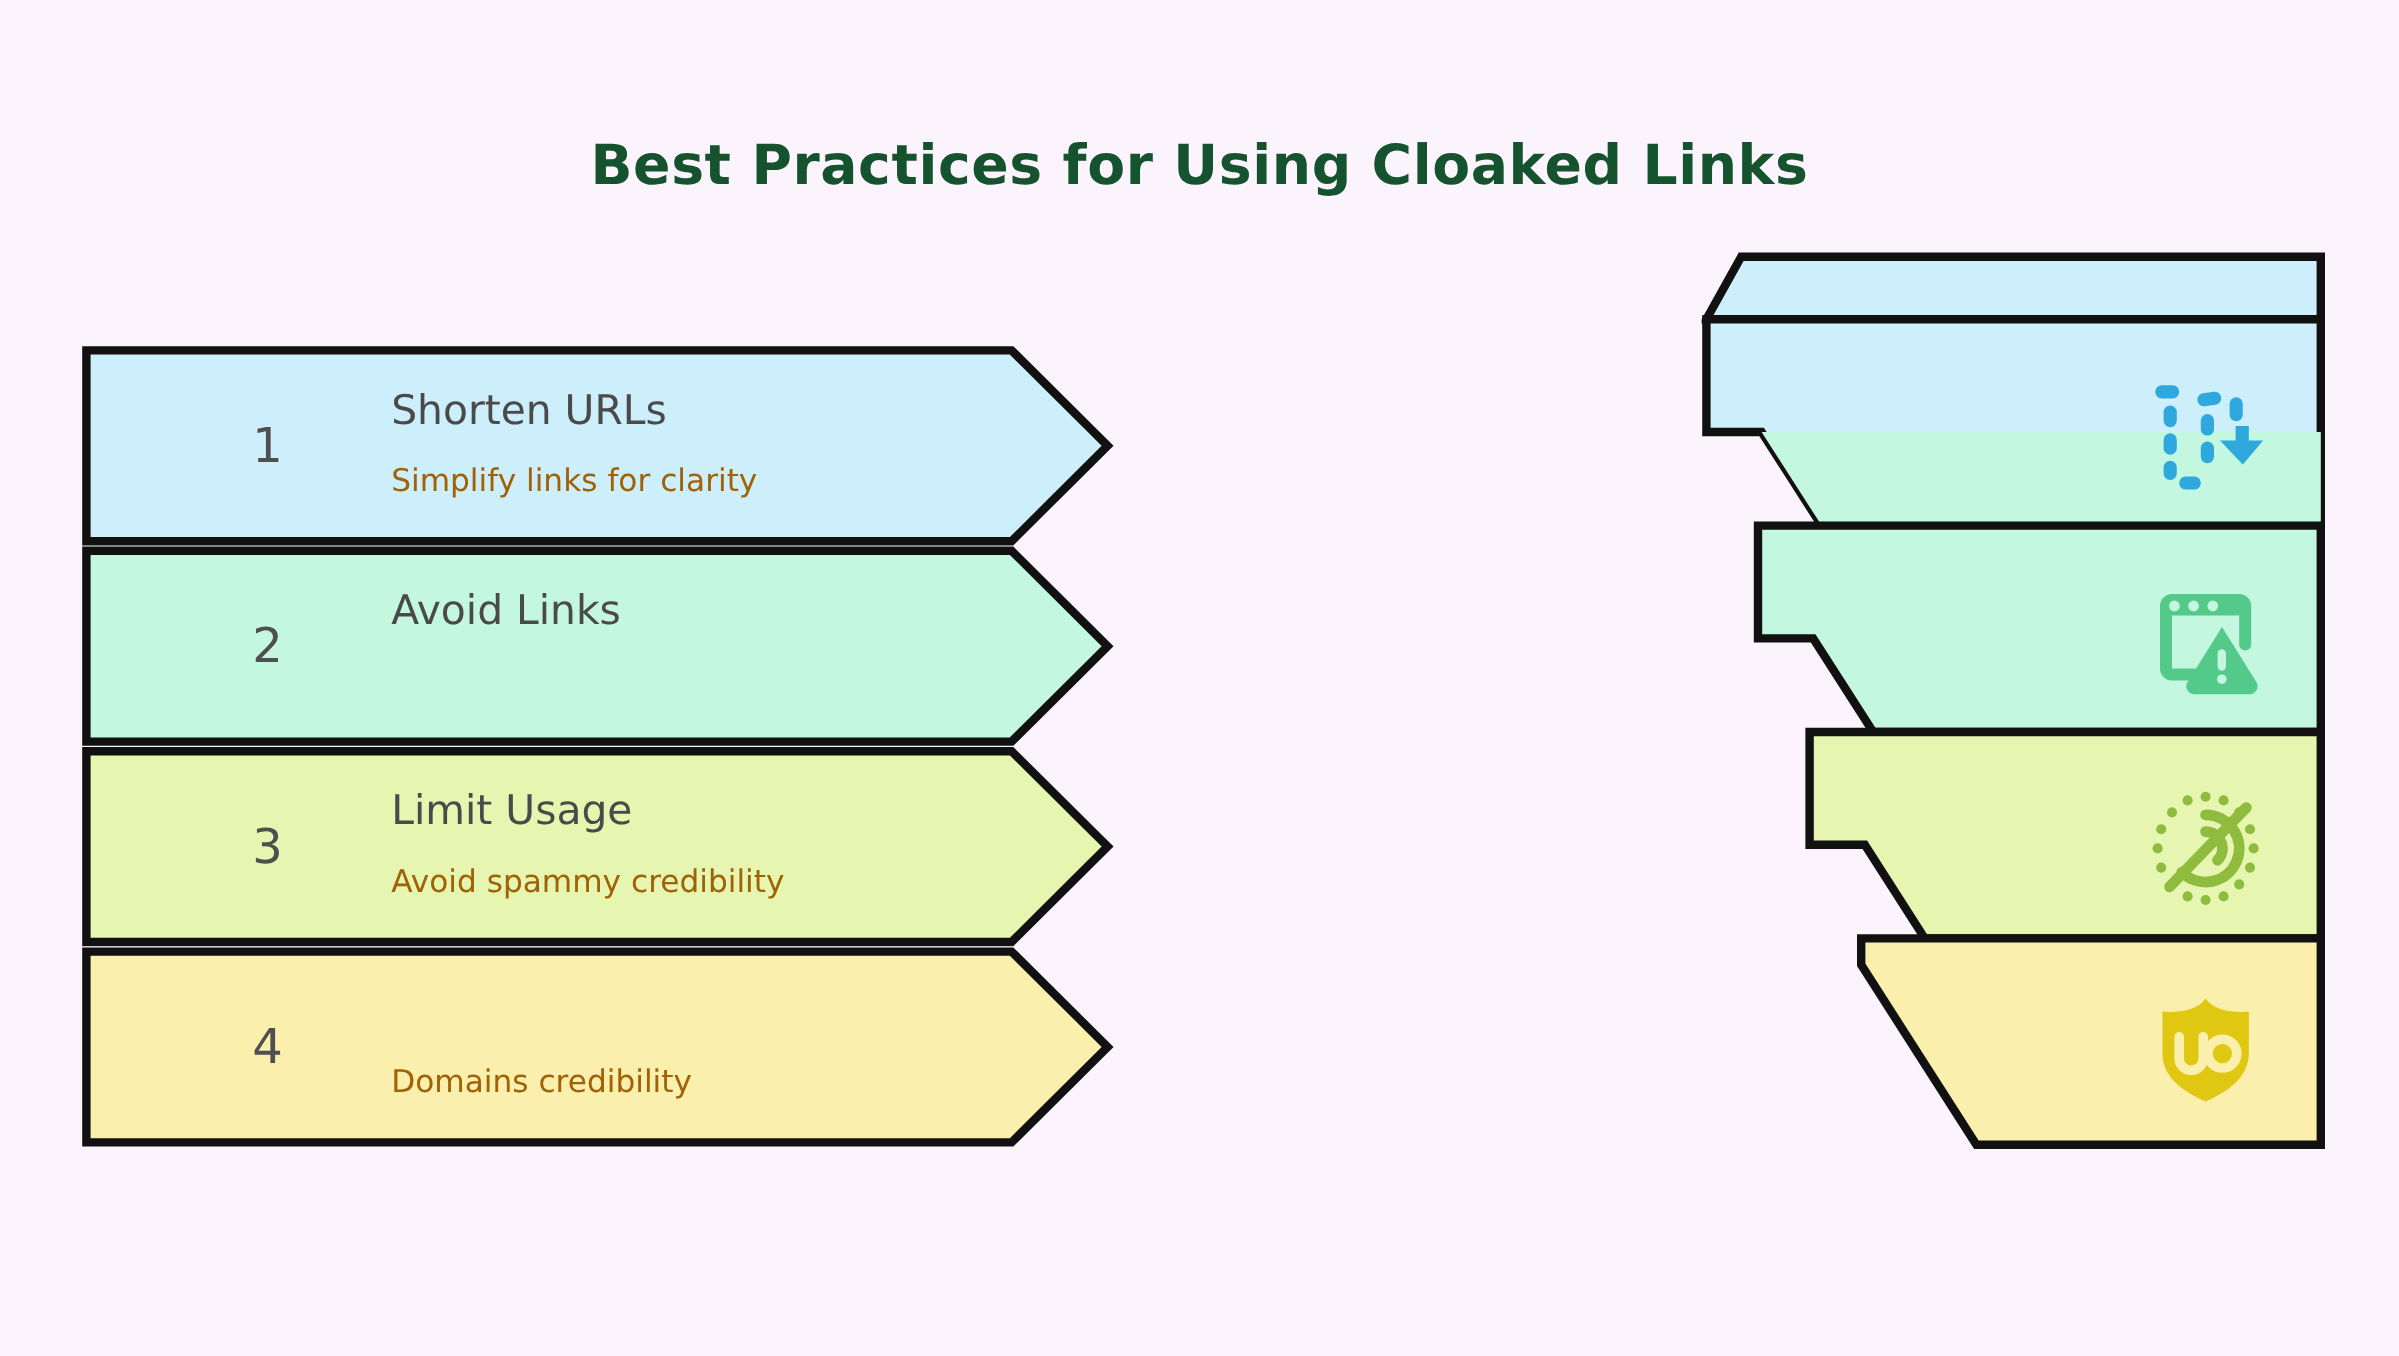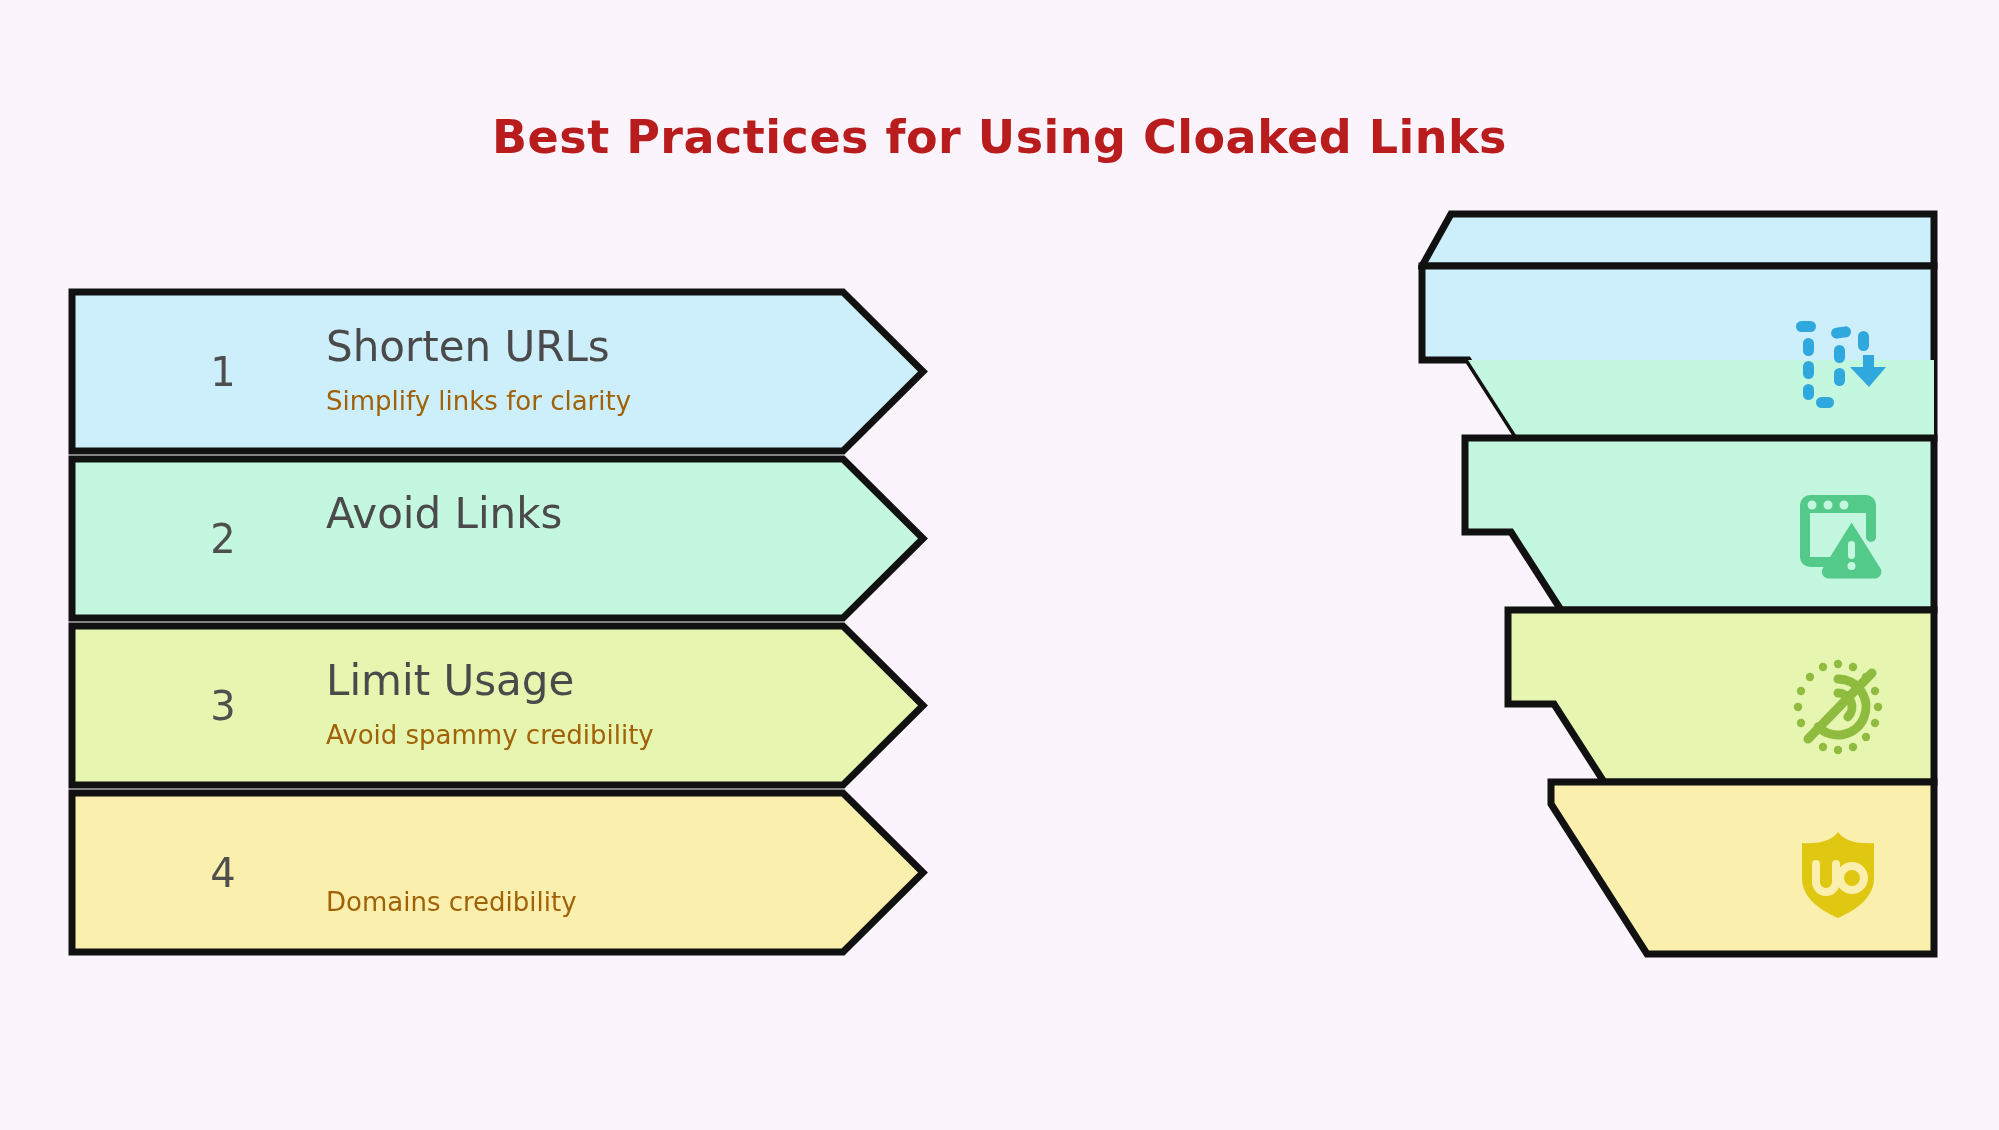--- a/index.html
+++ b/index.html
@@ -79,21 +79,21 @@
     justify-content: center;
     font-family: "DejaVu Sans", sans-serif;
     font-size: 40px;
     color: #4f4f4f;
   }
   .band-title {
     position: absolute;
     left: 258px;
     top: 34px;
     font-family: "DejaVu Sans", sans-serif;
-    font-size: 42px;
+    font-size: 34px;
     color: #4a4a4a;
     white-space: nowrap;
   }
   .band-sub {
     position: absolute;
     left: 258px;
     top: 98px;
     font-family: "DejaVu Sans", sans-serif;
     font-size: 26px;
     color: #a16207;
@@ -120,21 +120,21 @@
     position: absolute;
     width: 96px;
     height: 96px;
   }
 </style>
 </head>
 <body style="background: rgb(251, 244, 253);">
 
 <div id="canvas" style="background: rgb(251, 244, 253);">
 
-  <div id="title" style="color: #b91c1c;">Best Practices for Using Cloaked Links</div>
+  <div id="title" style="color: #14532d;">Best Practices for Using Cloaked Links</div>
 
   <div id="left-panel">
 
     <div class="band" style="top:0px;">
       <svg viewBox="0 0 1090 167" preserveAspectRatio="none">
         <path id="shape1" d="M4,4 L775,4 L855,83.5 L775,163 L4,163 Z" stroke="#111111" stroke-width="7" stroke-linejoin="miter" fill="#cdeefb"></path>
       </svg>
       <div class="band-text">
         <div class="band-num">1</div>
         <div class="band-title">Shorten URLs</div>

